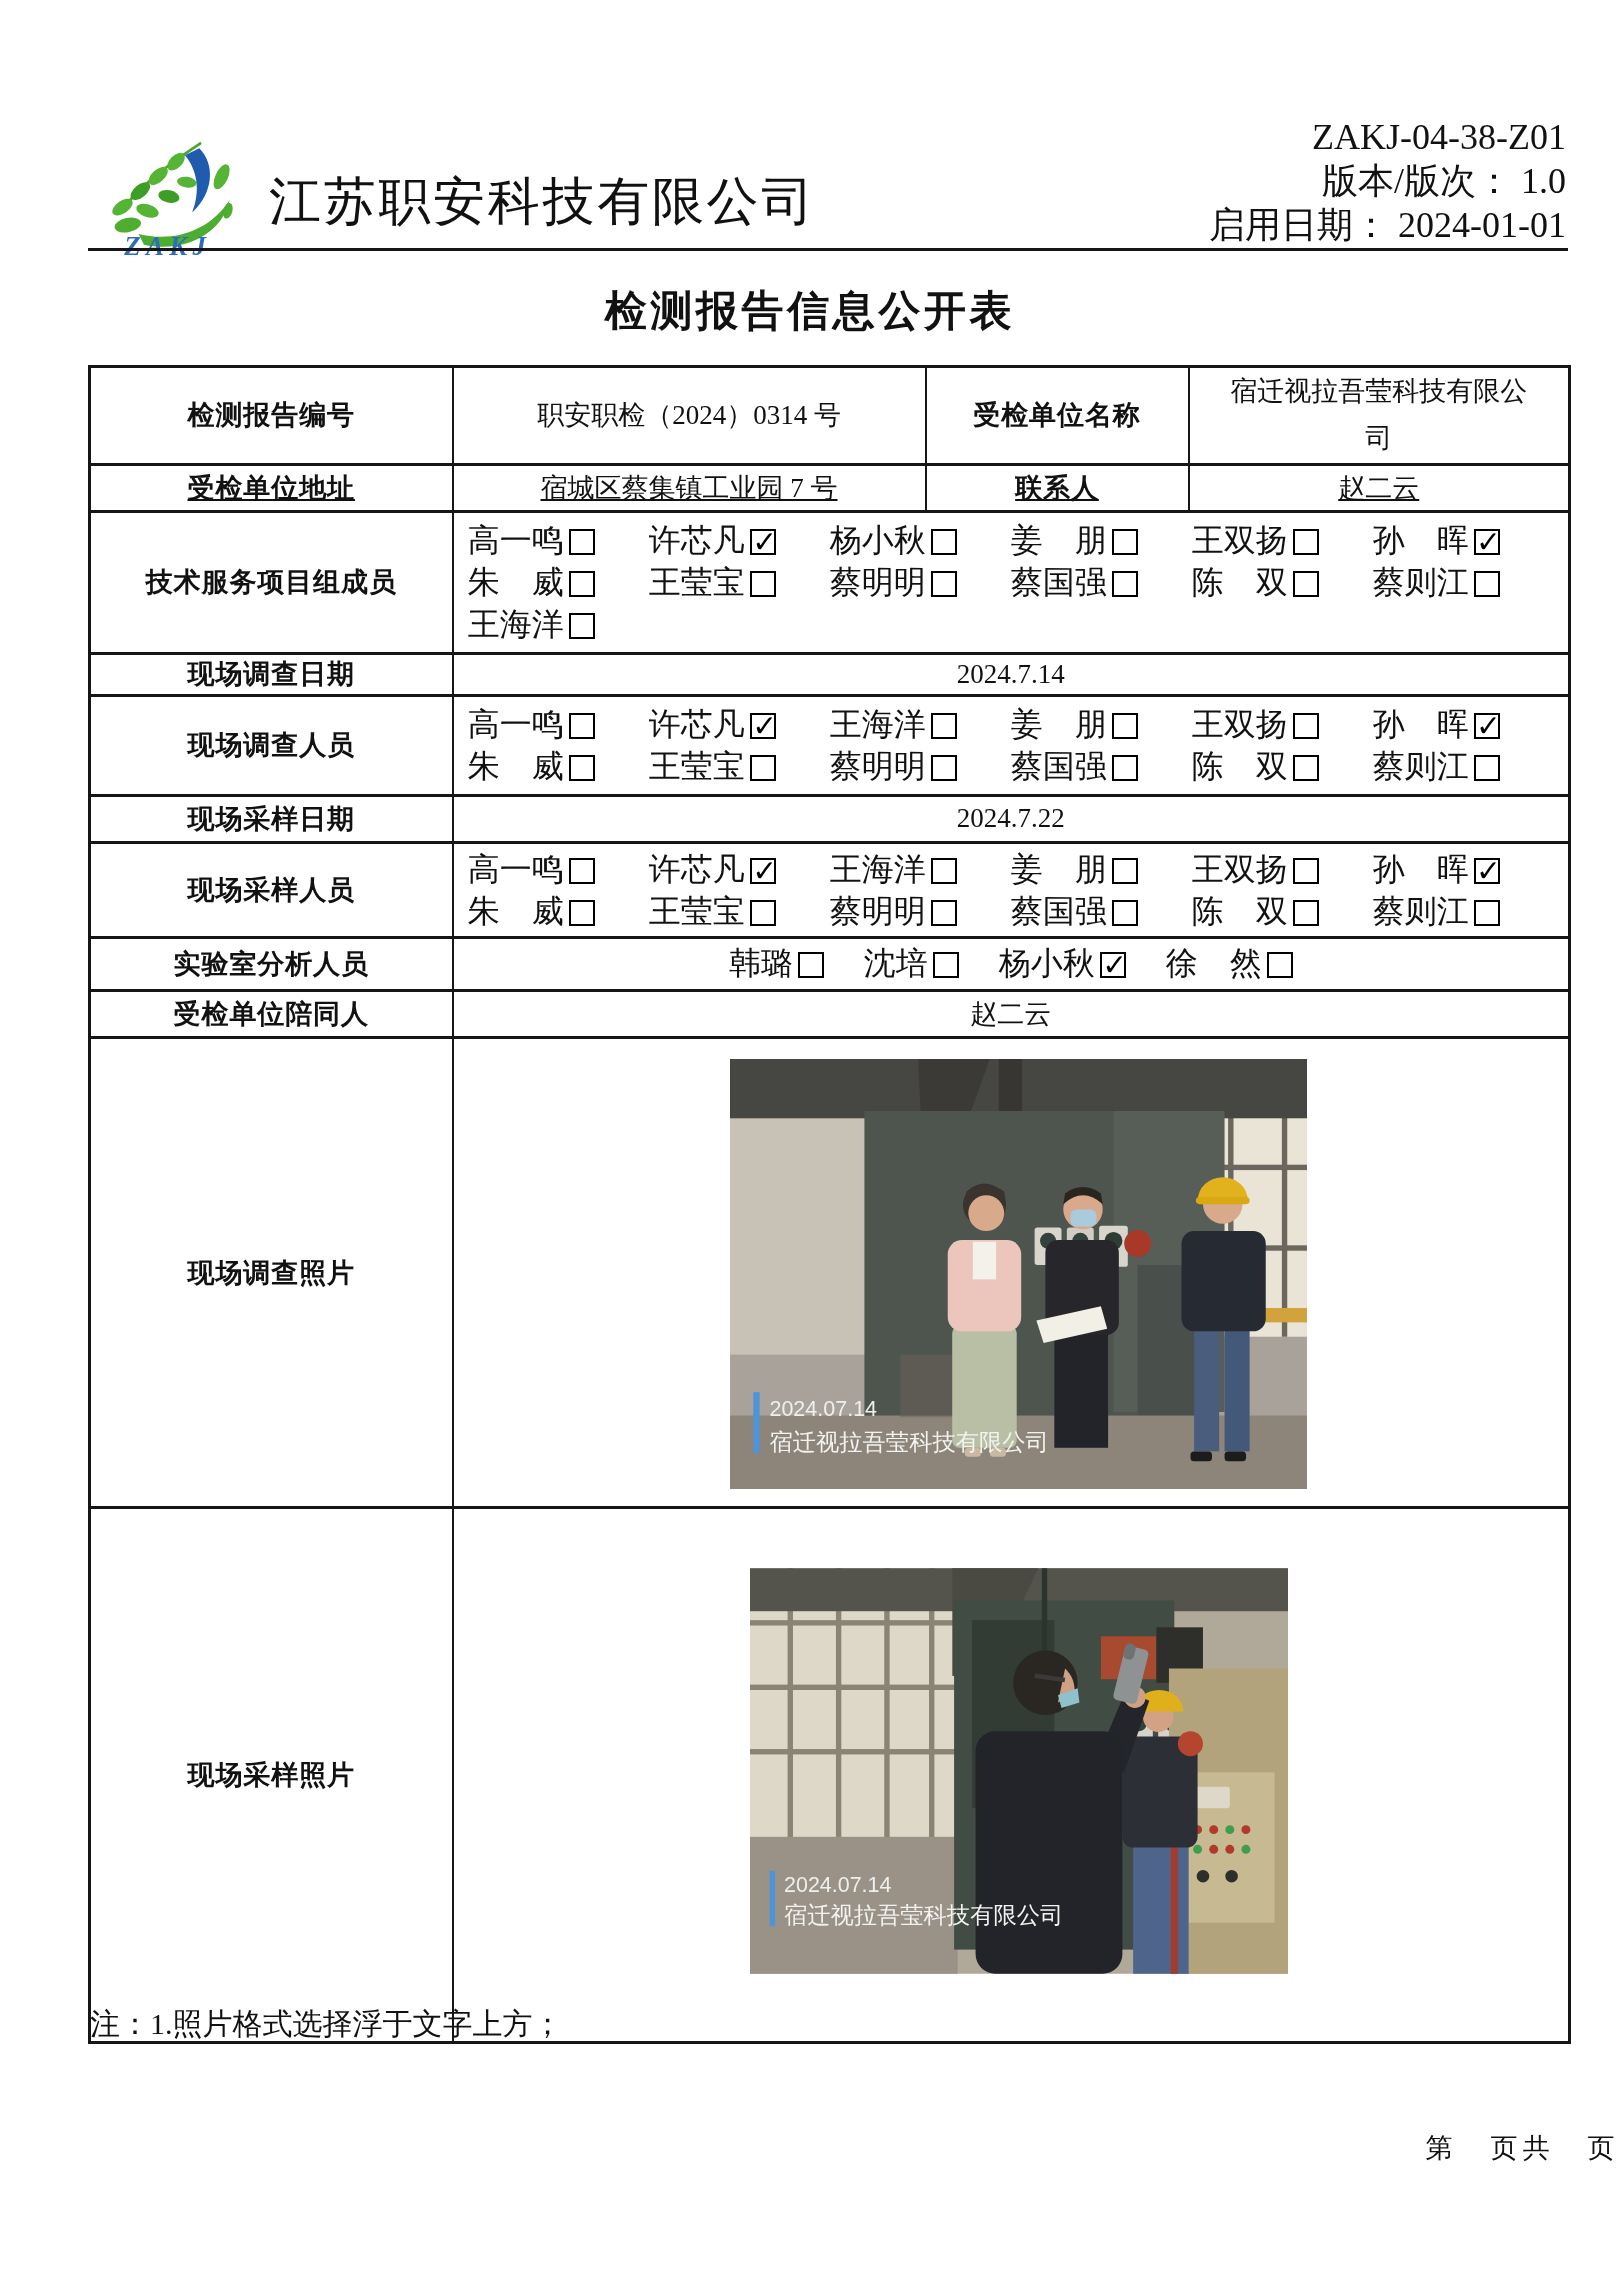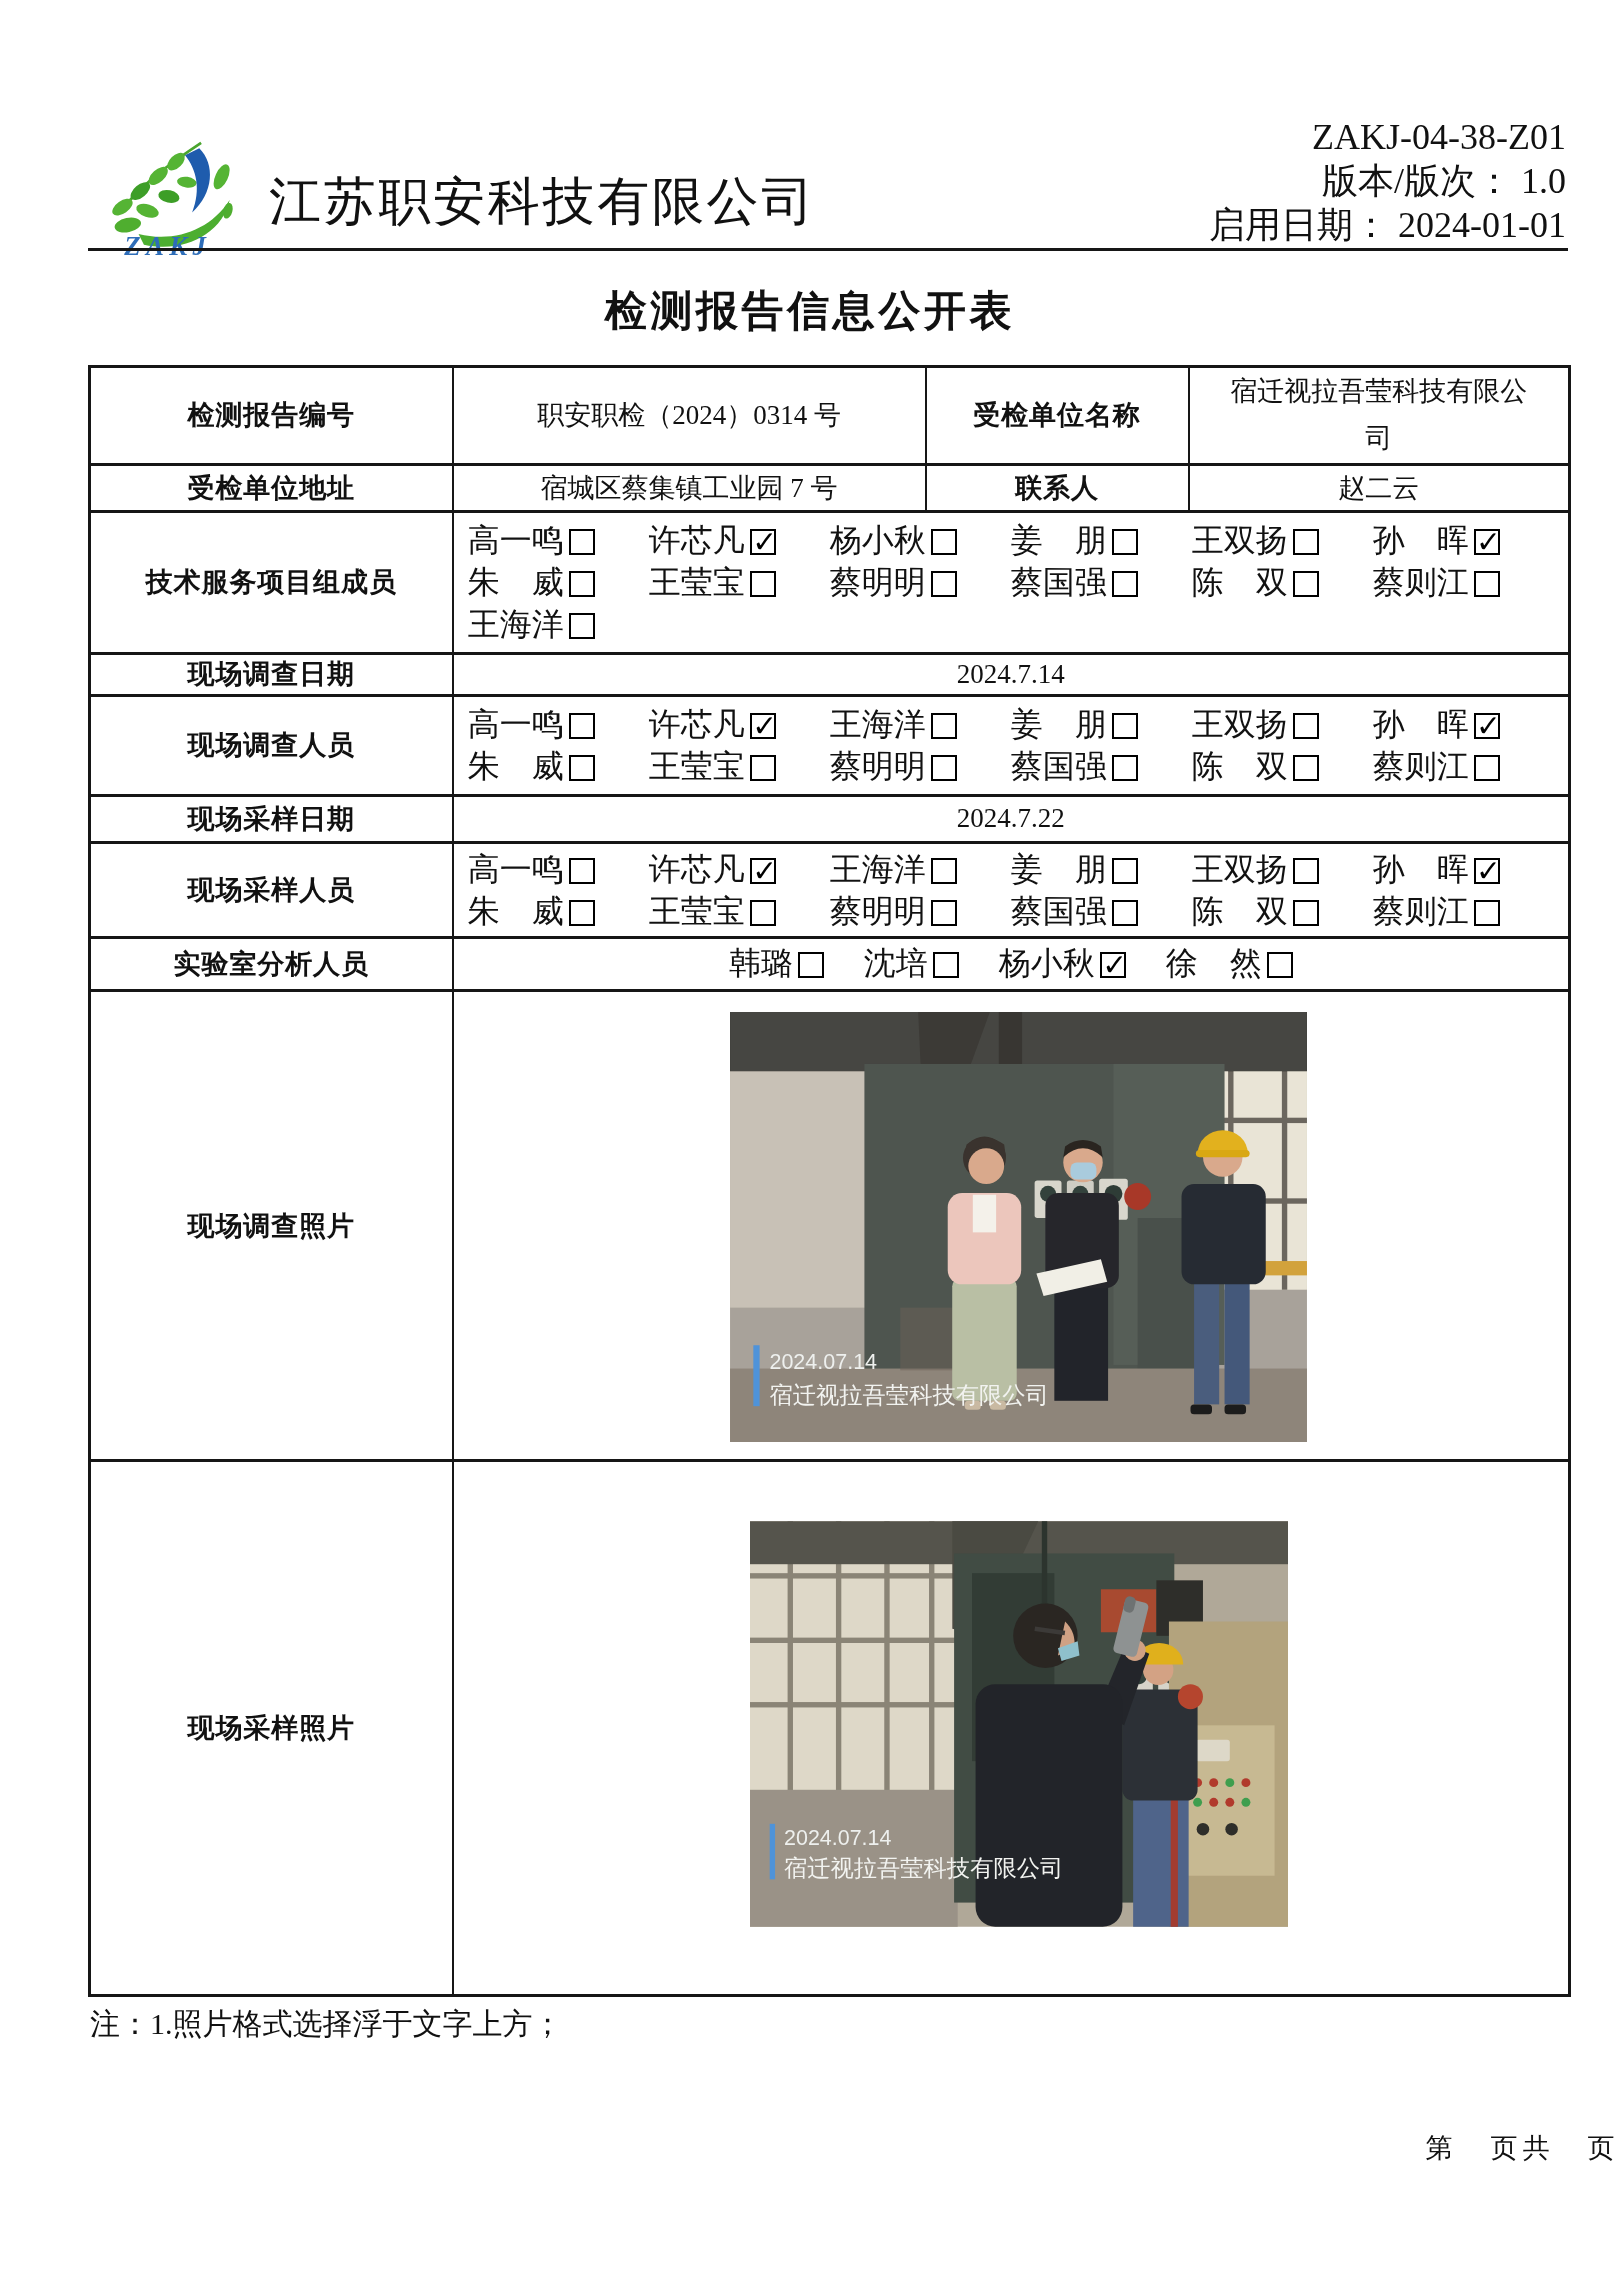--- a/index.html
+++ b/index.html
@@ -20,21 +20,21 @@
   
   table.main{position:absolute;left:88px;top:365px;width:1480px;border-collapse:collapse;table-layout:fixed;
              border:3.6px solid #161616;}
   td{border-left:2.7px solid #161616;border-right:2.7px solid #161616;
      border-top:3.6px solid #161616;border-bottom:3.6px solid #161616;
      padding:0;vertical-align:middle;}
   td.lbl{font-family:"Liberation Sans","DejaVu Sans",sans-serif;font-weight:bold;
          font-size:27px;text-align:center;letter-spacing:0.9px;}
   td.val{font-size:27px;text-align:center;}
   .unit-name-inner{max-width:309px;margin:0 auto;line-height:1.75;}
-  .r1{height:87px;} .r2{height:44px;} .r3{height:132px;} .r4{height:39px;}
+  .r1{height:87px;} .r2{height:44px;text-decoration:underline;} .r3{height:132px;} .r4{height:39px;}
   .r5{height:90px;} .r6{height:44px;} .r7{height:85px;} .r8{height:43px;}
   .r9{height:44px;} .r10{height:467px;} .r11{height:532px;}
 
   
   .member-cell{padding:3.6px 14.3px;}
   .name-line{height:42px;}
   .name-line.grid6{display:grid;grid-template-columns:repeat(6,1fr);align-items:center;}
   .name-line.centerline{display:flex;justify-content:center;align-items:center;gap:40px;}
   .name-item{white-space:nowrap;font-size:32px;}
   .cb{display:inline-block;width:21.5px;height:21.5px;border:2.7px solid #000;margin-left:5.4px;
@@ -184,20 +184,24 @@
       <tr>
         <td class="lbl r8">实验室分析人员</td>
         <td class="member-cell r8" colspan="3">
             <div class="name-line centerline">
               <span class="name-item"><span>韩璐</span><span class="cb"></span></span>
               <span class="name-item"><span>沈培</span><span class="cb"></span></span>
               <span class="name-item"><span>杨小秋</span><span class="cb checked"></span></span>
               <span class="name-item"><span>徐　然</span><span class="cb"></span></span>
             </div>
           </td>
+      </tr>
+      <tr>
+        <td class="lbl r9">受检单位陪同人</td>
+        <td class="val r9" colspan="3">赵二云</td>
       </tr>
 
       <tr>
         <td class="lbl r10">现场调查照片</td>
         <td class="photo-cell photo1 r10" colspan="3">
           <span class="photo-frame">
             <svg width="577" height="430" viewBox="0 0 644 480">
               <rect width="644" height="480" fill="#a8a29a"></rect>
               <rect x="0" y="0" width="260" height="330" fill="#cfc9bd" opacity="0.8"></rect>
               <rect x="498" y="30" width="146" height="280" fill="#e9e4d6"></rect>

